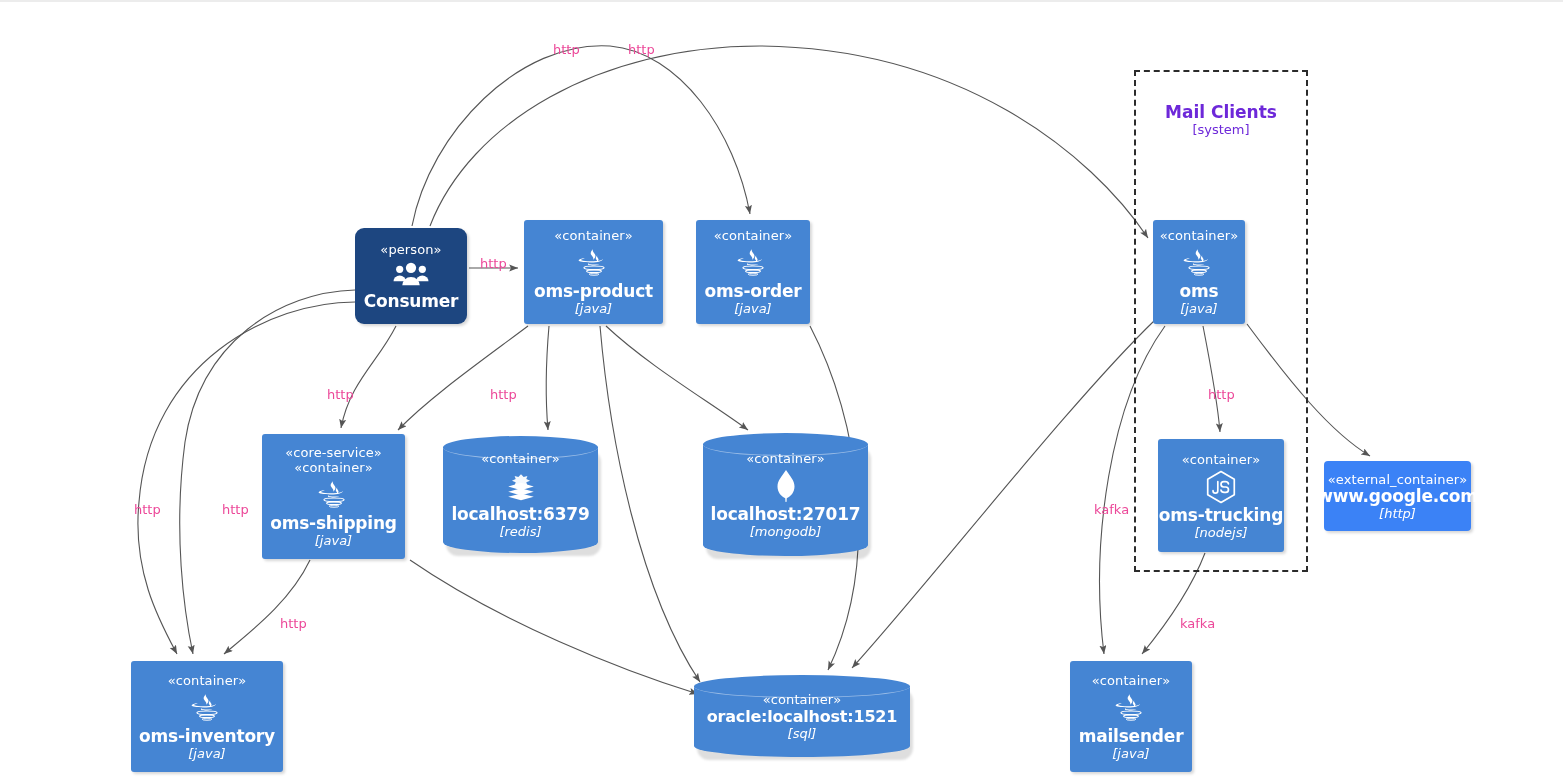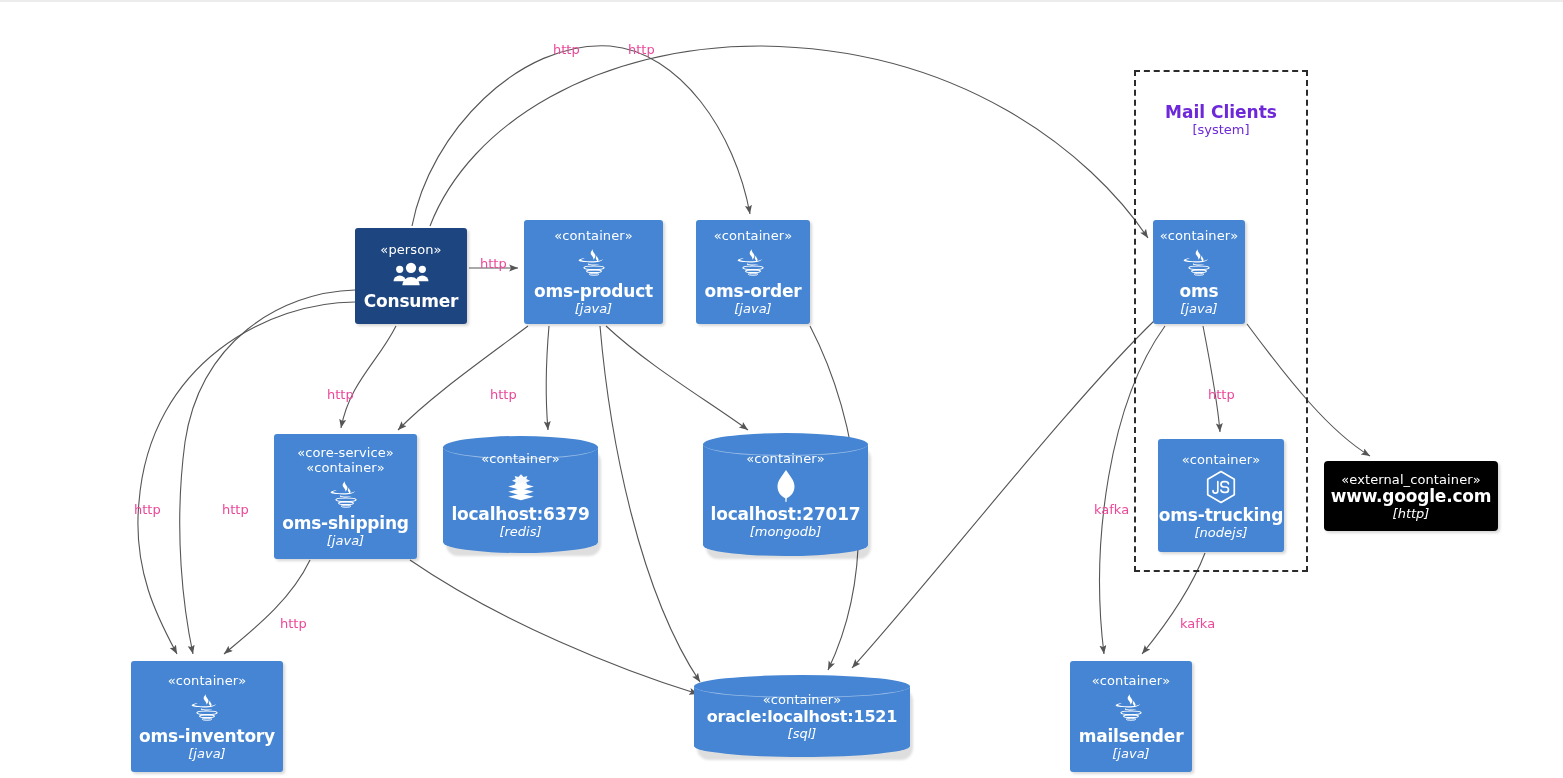--- a/index.html
+++ b/index.html
@@ -31,21 +31,21 @@
     box-sizing: border-box;
     display: flex;
     flex-direction: column;
     align-items: center;
     justify-content: center;
     text-align: center;
     color: #ffffff;
     box-shadow: 2px 2px 3px rgba(0,0,0,0.16);
   }
   .node.box { border-radius: 3px; }
-  .node.person { border-radius: 3px; }
+  .node.person { border-radius: 9px; }
   .node.ext { border-radius: 4px; }
   .stereo {
     font-size: 13px;
     line-height: 15px;
     font-weight: 400;
     letter-spacing: 0.1px;
   }
   .nname {
     font-weight: bold;
     font-size: 17px;
@@ -232,21 +232,21 @@
             <path d="M24 31c-4 1 -2 3 1 3.4 c5 .7 13 .6 17.6 -.6 c0 0 -1.7 1.1 -3 1.5 c-9 2.4 -22 1 -18.4 -1.7 C22.5 32.3 24 31 24 31z"></path>
             <path d="M44 28.5c0 0 2.6 2.2 -2.4 3.9 c-9.3 3 -38 4 -47 .1 c-3.3 -1.4 2.9 -3.4 4.8 -3.8 c2 -.5 3.1 -.4 3.1 -.4 c-3.6 -2.6 -23.6 5.1 -10.1 7.3 C29.2 41.6 51.6 33.6 44 28.5z" transform="translate(8,0) scale(0.78) translate(6,2)"></path>
             <ellipse cx="32" cy="41" rx="19" ry="3.4" fill="none" stroke="#ffffff" stroke-width="2.2"></ellipse>
             <ellipse cx="32" cy="47.5" rx="14" ry="2.6" fill="none" stroke="#ffffff" stroke-width="2"></ellipse>
             <ellipse cx="32" cy="53" rx="9" ry="2" fill="none" stroke="#ffffff" stroke-width="1.8"></ellipse>
           </g>
         </svg>
         <div class="nname">oms</div>
         <div class="ntech">[java]</div>
       </div>
-      <div class="node box" style="left: 274px; top: 432px; width: 143px; height: 125px; background: rgb(69, 133, 211);">
+      <div class="node box" style="left: 262px; top: 432px; width: 143px; height: 125px; background: rgb(69, 133, 211);">
         <div class="stereo">«core-service»</div>
         <div class="stereo">«container»</div>
         <svg class="icon" width="34" height="34" viewBox="0 0 64 64">
           <g fill="#ffffff">
             <path d="M30 6c0 0 -7 6 -3 11 c3 4 5 6 3 9 c0 0 7 -5 4 -10 C31.5 11.5 28.5 9.5 30 6z"></path>
             <path d="M38 18c0 0 -4 4 -2 7 c1.6 2.4 2.4 3.6 1.6 5 c0 0 4.4 -3 2.4 -6 C38.6 21.6 37 20.2 38 18z"></path>
             <path d="M24 31c-4 1 -2 3 1 3.4 c5 .7 13 .6 17.6 -.6 c0 0 -1.7 1.1 -3 1.5 c-9 2.4 -22 1 -18.4 -1.7 C22.5 32.3 24 31 24 31z"></path>
             <path d="M44 28.5c0 0 2.6 2.2 -2.4 3.9 c-9.3 3 -38 4 -47 .1 c-3.3 -1.4 2.9 -3.4 4.8 -3.8 c2 -.5 3.1 -.4 3.1 -.4 c-3.6 -2.6 -23.6 5.1 -10.1 7.3 C29.2 41.6 51.6 33.6 44 28.5z" transform="translate(8,0) scale(0.78) translate(6,2)"></path>
             <ellipse cx="32" cy="41" rx="19" ry="3.4" fill="none" stroke="#ffffff" stroke-width="2.2"></ellipse>
             <ellipse cx="32" cy="47.5" rx="14" ry="2.6" fill="none" stroke="#ffffff" stroke-width="2"></ellipse>
@@ -336,21 +336,21 @@
         <div class="shadow"></div>
         <div class="bot"></div>
         <div class="body"></div>
         <div class="top"></div>
         <div class="content">
           <div class="stereo">«container»</div>
           <div class="nname small">oracle:localhost:1521</div>
           <div class="ntech">[sql]</div>
         </div>
       </div>
-      <div class="node ext" style="left: 1324px; top: 459px; width: 174px; height: 70px; background: #000000;">
+      <div class="node ext" style="left: 1324px; top: 459px; width: 147px; height: 70px; background: #3b82f6;">
         <div class="stereo">«external_container»</div>
         <div class="nname">www.google.com</div>
         <div class="ntech">[http]</div>
       </div>
     </div>
   <div id="label-layer">
       <div class="edge-label" style="left: 553px; top: 40px;">http</div>
       <div class="edge-label" style="left: 628px; top: 40px;">http</div>
       <div class="edge-label" style="left: 480px; top: 254px;">http</div>
       <div class="edge-label" style="left: 327px; top: 385px;">http</div>

